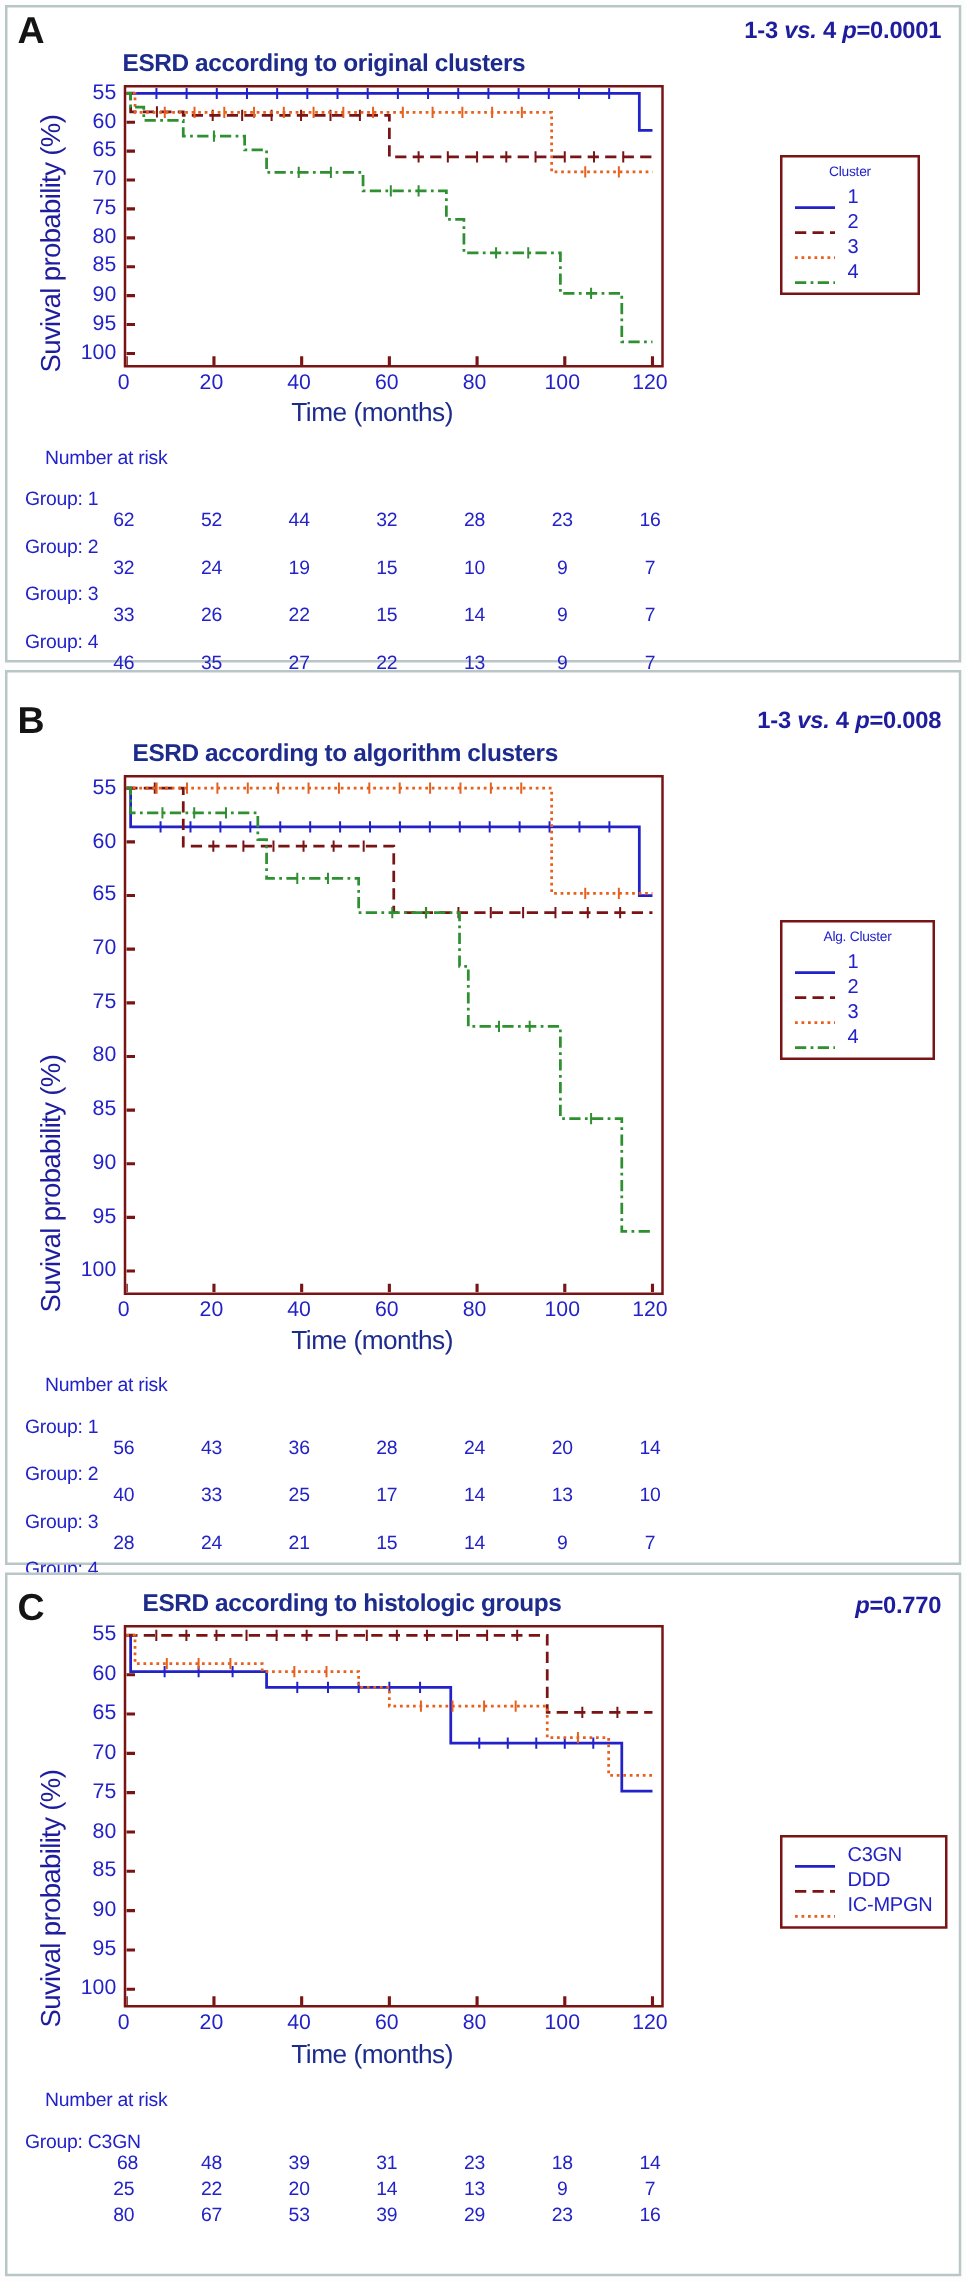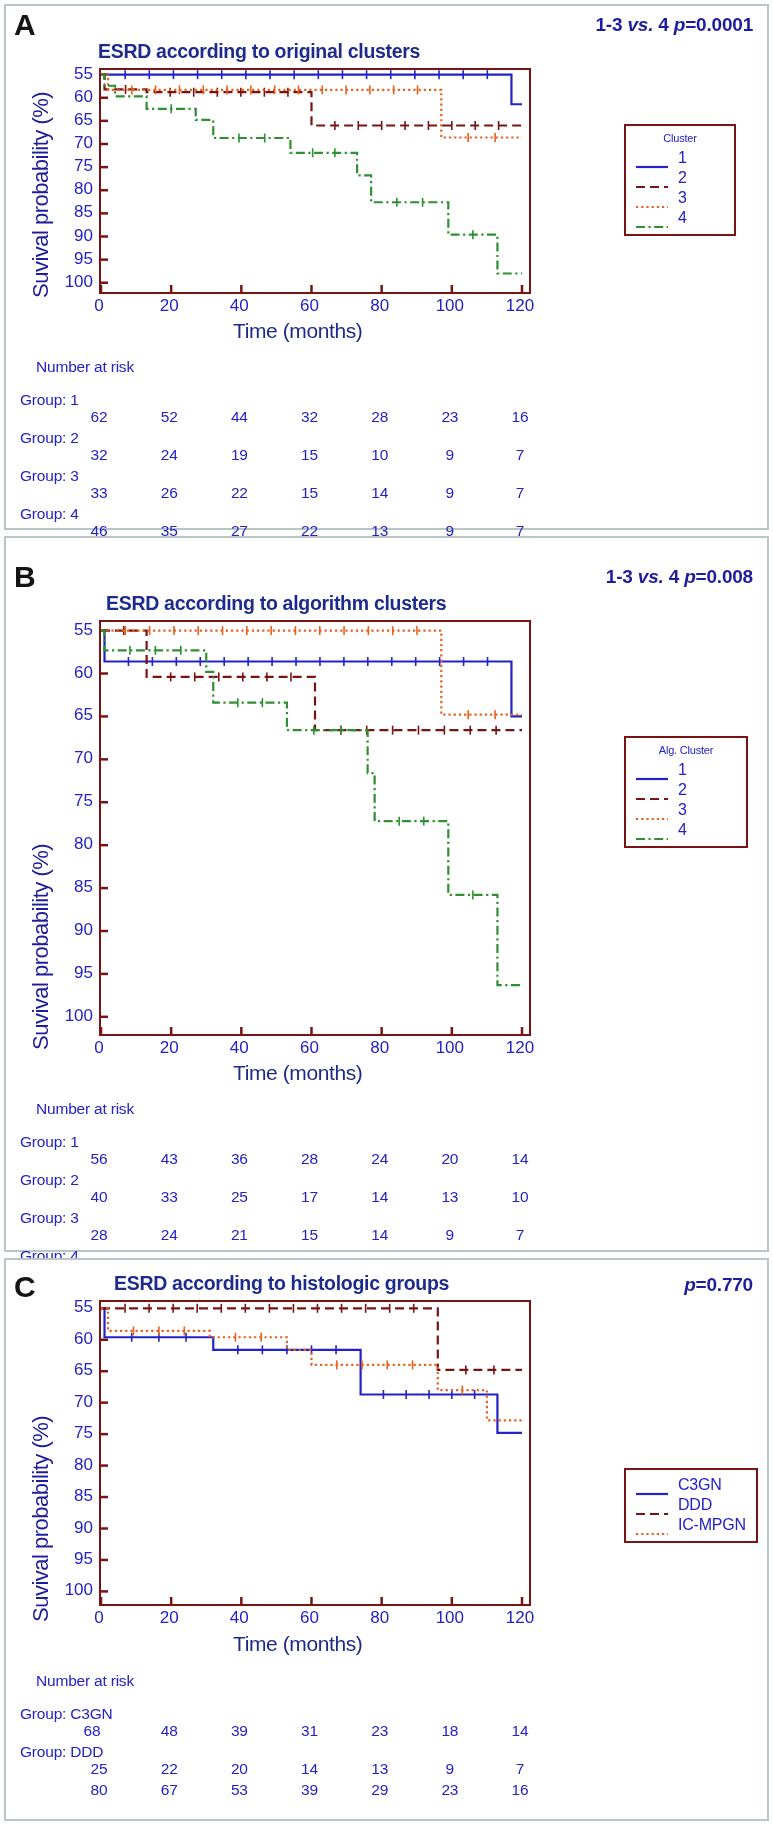--- a/index.html
+++ b/index.html
@@ -590,29 +590,28 @@
           <span class="lgkey"><svg width="34" height="10">
               <line x1="1" x2="33" y1="5" y2="5" stroke="#e8601c" stroke-width="2.2" stroke-dasharray="2.2,3"></line>
             </svg></span>
           <span class="lgtext">IC-MPGN</span>
         </div>
       </div>
     <div class="risk" id="rkC" style="left:14px;top:396px;width:560px;">
         <div class="hdr">Number at risk</div>
         <div class="grp">Group: C3GN</div>
         <div class="vals">
-          <span style="left: 50px; width: 44px;">68</span>
+          <span style="left: 60px; width: 44px;">68</span>
           <span style="left: 127.164px; width: 44px;">48</span>
           <span style="left: 197.328px; width: 44px;">39</span>
           <span style="left: 267.492px; width: 44px;">31</span>
           <span style="left: 337.656px; width: 44px;">23</span>
           <span style="left: 407.82px; width: 44px;">18</span>
           <span style="left: 477.984px; width: 44px;">14</span>
         </div>
-        <div class="grp">Group: DDD</div>
         <div class="vals">
           <span style="left: 57px; width: 44px;">25</span>
           <span style="left: 127.164px; width: 44px;">22</span>
           <span style="left: 197.328px; width: 44px;">20</span>
           <span style="left: 267.492px; width: 44px;">14</span>
           <span style="left: 337.656px; width: 44px;">13</span>
           <span style="left: 407.82px; width: 44px;">9</span>
           <span style="left: 477.984px; width: 44px;">7</span>
         </div>
         <div class="vals">

